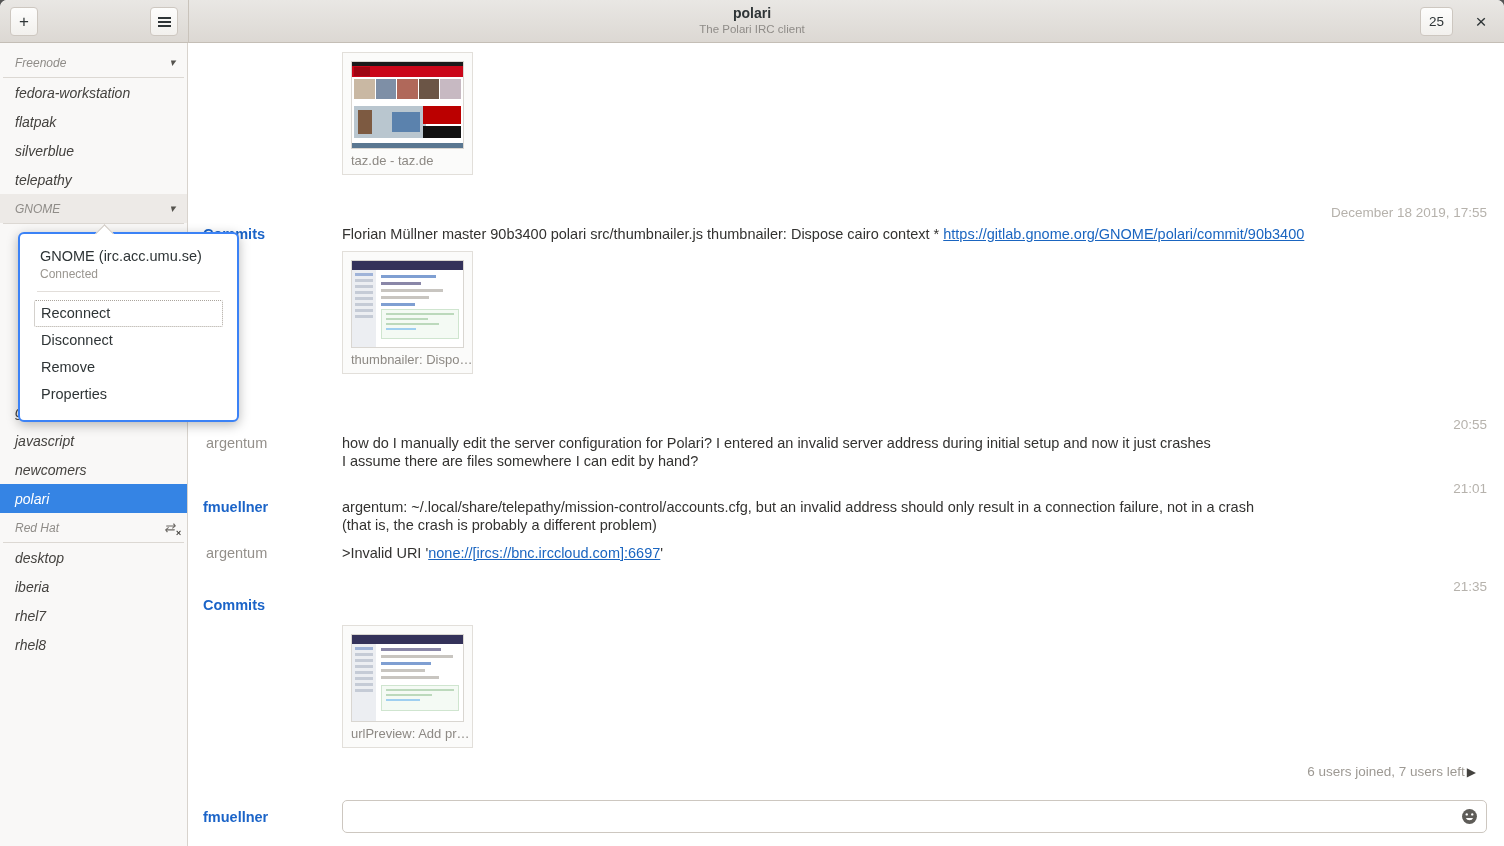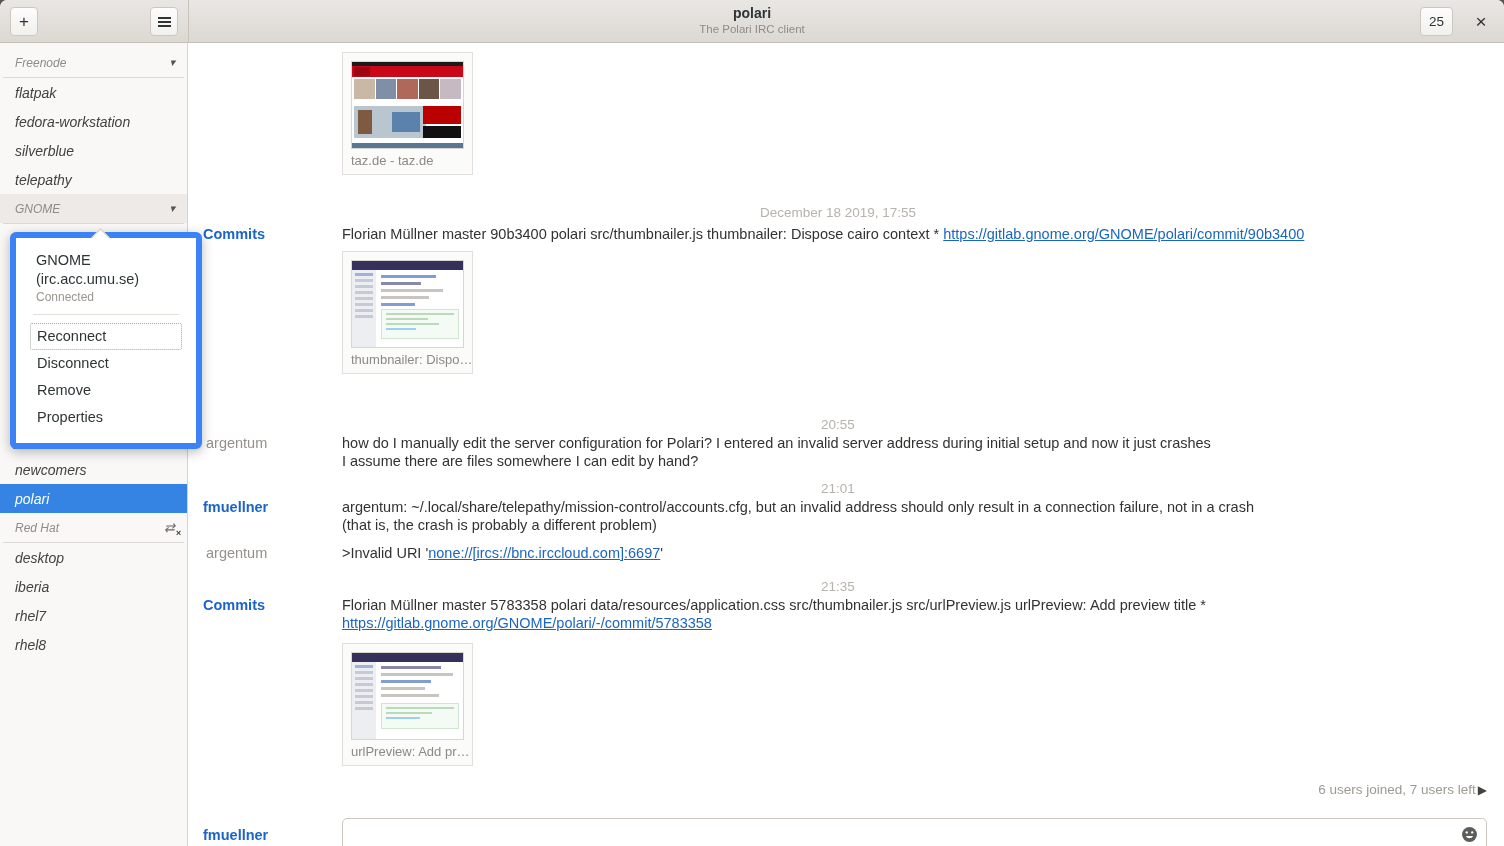--- a/index.html
+++ b/index.html
@@ -32,39 +32,39 @@
   .srow { height:29px; display:flex; align-items:center; padding:0 12px 0 15px; font-size:14px; color:#44423f; cursor:pointer;font-style:italic; }
   .srow.section { font-size:12px; color:#8f8c88; justify-content:space-between; }
   .srow.selected { background:#3584e4; color:#ffffff; }
   .srow.active-section { background:#edeae7; }
   .sep { height:1px; background:#dcd8d3; margin:0 3px; }
   .arrow-down { font-size:11px; color:#55534e; }
   .conn-err { position:relative; font-size:13px; color:#6d6a66; }
   .conn-err .x { position:absolute; right:-6px; bottom:-3px; font-size:9px; font-weight:bold; color:#3d3b38; }
 
   
-  .popup { position:absolute; top:232px; left:10px; width:192px; z-index:30; background:#fff;
-    border:6px solid #3b82f6; border-radius:6px; box-shadow:0 3px 12px rgba(0,0,0,.28); padding:11px 0 12px 0; }
+  .popup { position:absolute; top:232px; left:18px; width:221px; z-index:30; background:#fff;
+    border:2px solid #3b82f6; border-radius:6px; box-shadow:0 3px 12px rgba(0,0,0,.28); padding:11px 0 12px 0; }
   .popup:before { content:""; position:absolute; top:-7px; left:78px; width:12px; height:12px; background:#fff;
     border-left:1px solid #cfc9c2; border-top:1px solid #cfc9c2; transform:rotate(45deg); }
   .popup .ptitle { padding:2px 20px 0 20px; font-size:14.5px; color:#2e3436; line-height:19px; }
   .popup .pstatus { padding:0 20px; font-size:12px; color:#9a9690; line-height:16px; }
   .popup .psep { height:1px; background:#e2deda; margin:9px 17px 8px 17px; }
   .pitem { margin:0 14px; padding:2px 6px; font-size:14.5px; color:#2e3436; line-height:21px; cursor:pointer; border:1px solid transparent; }
   .pitem.focused { border:1px dotted #aaa49c; border-radius:2px; }
 
   
   .chat { position:absolute; top:43px; left:189px; right:0; bottom:0; background:#fff; overflow:hidden; }
   .msg { display:flex; }
   .nick { flex:0 0 153px; width:153px; padding-left:14px; font-size:14.5px; font-weight:bold; line-height:18px; }
   .nick.blue { color:#1b64c8; }
   .nick.gray { color:#94908b; font-weight:normal;padding-left:17px; }
   .content { flex:1; padding-right:17px; font-size:14.5px; color:#333230; line-height:18px; overflow-wrap:anywhere; }
   .content a { color:#1a65c0; text-decoration:underline; cursor:pointer; }
-  .tsline { text-align:center; padding-right:17px; font-size:13.5px; color:#b6b2ac; line-height:17px; }
+  .tsline { text-align:right; padding-right:17px; font-size:13.5px; color:#b6b2ac; line-height:17px; }
 
   
   .card { margin-left:153px; width:131px; background:#fbfbfa; border:1px solid #e2dfda; cursor:pointer; }
   .card .inner { margin:8px 8px 4px 8px; border:1px solid #d9d6d1; background:#fff; overflow:hidden; }
   .card .cap { padding:0 8px 6px 8px; font-size:13px; color:#8d8984; white-space:nowrap; overflow:hidden; }
 
   
   .tz { height:86px; position:relative; }
   .tz .bar0 { height:4px; background:#1a1a1a; }
   .tz .bar1 { height:11px; background:#ca0619; position:relative; }
@@ -83,21 +83,21 @@
   .gl .top { height:9px; background:#34325a; }
   .gl .side { position:absolute; left:0; top:9px; width:24px; bottom:0; background:#eceef2; }
   .gl .side i { display:block; height:3px; margin:3px 3px 0 3px; background:#c5cbd6; }
   .gl .side .hl { background:#9fb3d8; }
   .gl .ln { position:absolute; left:29px; height:3px; background:#c8c5c0; }
   .gl .ln.b { background:#7f9fd2; }
   .gl .diff { position:absolute; left:29px; right:4px; top:48px; height:30px; background:#f4faf4; border:1px solid #cfe5cf; }
   .gl .diff i { display:block; height:2px; margin:3px 4px 0 4px; background:#bcd9bc; }
 
   
-  .statusline { display:flex; justify-content:flex-end; align-items:center; padding-right:17px; }
+  .statusline { display:flex; justify-content:flex-end; align-items:center; padding-right:28px; }
   .statusline .txt { font-size:13.5px; color:#9d9993; }
   .statusline .exp { font-size:12px; color:#44423f; margin-left:2px; cursor:pointer; }
   .inputrow { display:flex; align-items:center; }
   .entry-wrap { position:relative; flex:1; margin-right:17px; }
   .entry { width:100%; height:33px; border:1px solid #cdc7c0; border-radius:5px; background:#fff;
     font-family:inherit; font-size:14.5px; color:#2e3436; padding:0 34px 0 9px; outline:none; }
   .emoji-btn { position:absolute; right:9px; top:8px; width:17px; height:17px; cursor:pointer; }
 </style>
 </head>
 <body>
@@ -126,24 +126,24 @@
     </button>
   </header>
 
   <nav class="sidebar">
     <div class="srow section">
       <span>Freenode</span>
       <span class="arrow-down">▾</span>
     </div>
     <div class="sep"></div>
     <div class="srow">
+        <span>fedora-workstation</span>
+      </div>
+    <div class="srow">
         <span>flatpak</span>
-      </div>
-    <div class="srow">
-        <span>fedora-workstation</span>
       </div>
     <div class="srow">
         <span>silverblue</span>
       </div>
     <div class="srow">
         <span>telepathy</span>
       </div>
     <div class="srow section active-section">
       <span>GNOME</span>
       <span class="arrow-down">▾</span>
@@ -278,21 +278,20 @@
 
     <div class="msg" style="margin-top:10px">
       <div class="nick gray">argentum</div>
       <div class="content"><span>&gt;Invalid URI '</span><a>none://[ircs://bnc.irccloud.com]:6697</a><span>'</span></div>
     </div>
 
     <div class="tsline" style="margin-top:16px">21:35</div>
 
     <div class="msg" style="margin-top:1px">
       <div class="nick blue">Commits</div>
-      <div class="content"><span>Florian Müllner master 5783358 polari data/resources/application.css src/thumbnailer.js src/urlPreview.js urlPreview: Add preview title * </span><a>https://gitlab.gnome.org/GNOME/polari/-/commit/5783358</a></div>
     </div>
 
     <div class="card" style="margin-top:11px">
       <div class="inner">
         <div class="gl">
           <div class="top"></div>
           <div class="side">
               <i class="hl"></i>
               <i></i>
               <i></i>

